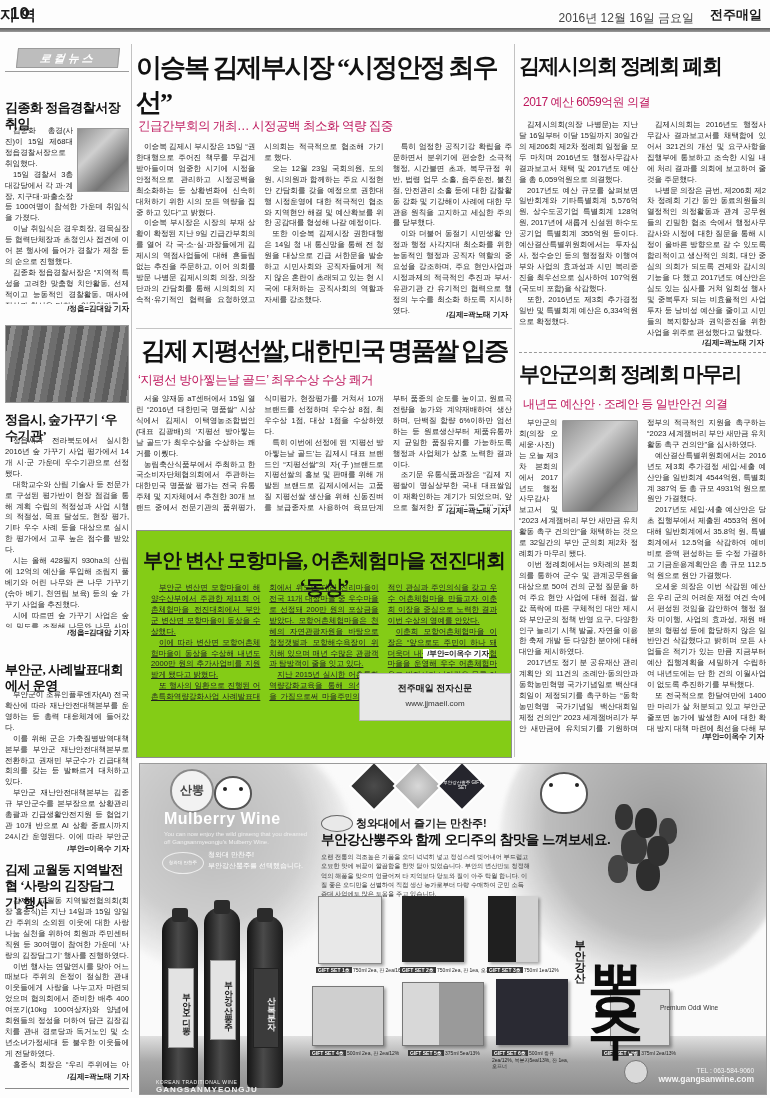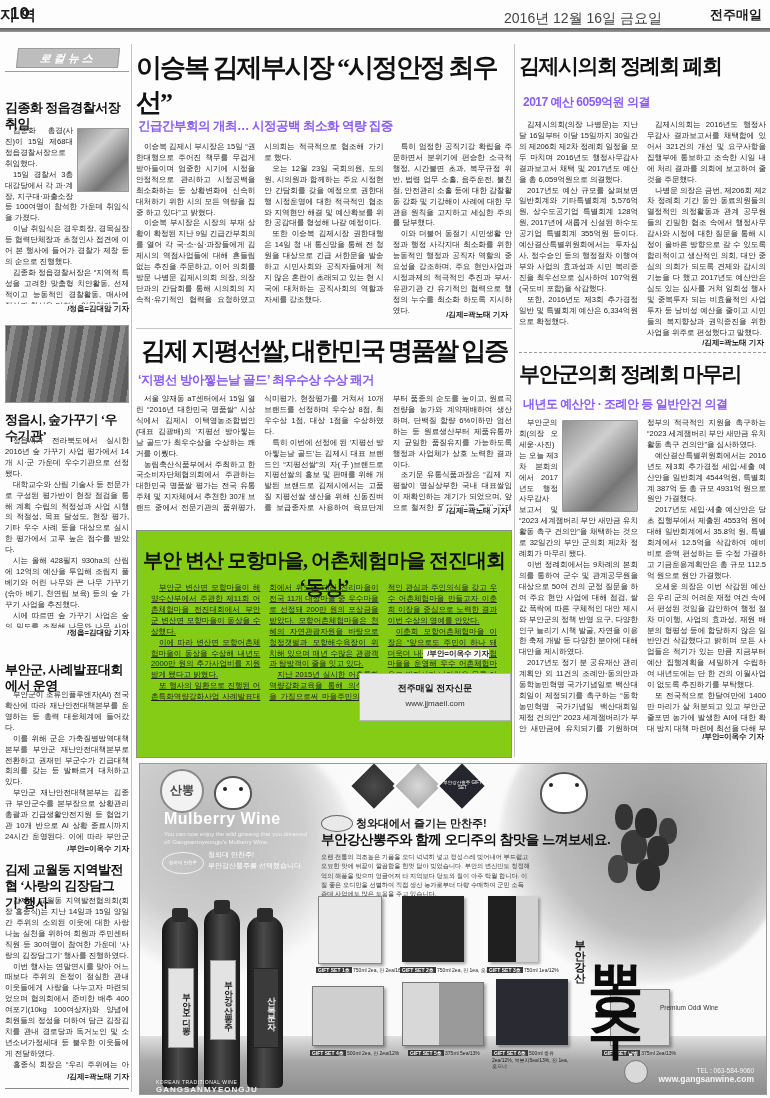--- a/index.html
+++ b/index.html
@@ -2,36 +2,36 @@
 <html><head>
 <meta charset="utf-8">
 <style>
   html,body{margin:0;padding:0;background:#e8e8e8;}
   #page{position:relative;width:770px;height:1098px;background:#fdfdfd;margin:0 auto;overflow:hidden;
         font-family:"Liberation Sans",sans-serif;color:#1b1b1b;}
   
   #hdr{position:absolute;left:0;top:0;width:770px;height:28px;}
   .hdr-page{position:absolute;left:10px;top:4px;font-size:17px;font-weight:bold;}
   .hdr-section{position:absolute;left:0;right:0;top:6px;font-size:15px;font-weight:bold;letter-spacing:6px;}
-  .hdr-date{position:absolute;right:108px;top:10px;font-size:14px;color:#444;}
+  .hdr-date{position:absolute;right:76px;top:10px;font-size:12px;color:#444;}
   .hdr-paper{position:absolute;right:8px;top:6px;font-size:13px;font-weight:900;}
   #hdr-rule{position:absolute;left:0;top:28px;width:770px;height:4px;background:linear-gradient(#5f5f5f,#9a9a9a);}
   
   .vsep{position:absolute;width:1px;background:#c2c2c2;}
   .hsep{position:absolute;height:1px;background:#c4c4c4;}
   .hsep-dash{position:absolute;height:0;border-top:1px dashed #9a9a9a;}
   
   .atitle{font-weight:900;font-family:"Liberation Serif",serif;letter-spacing:-0.5px;color:#111;}
   .abody{font-size:7.6px;line-height:1.44;text-align:justify;color:#222;overflow:hidden;}
   .abody p{margin:0;text-indent:8px;}
   .cols3{column-count:3;column-gap:9px;}
   .cols2{column-count:2;column-gap:9px;}
   .byline{position:absolute;font-size:7.6px;font-weight:bold;background:#fdfdfd;padding-left:4px;}
   .photo{background:linear-gradient(135deg,#8f8f8f 0%,#cfcfcf 35%,#767676 70%,#b8b8b8 100%);box-shadow:inset 0 0 0 1px #999;}
-  .subhead{font-weight:700;font-size:12.5px;color:#8b5cf6;letter-spacing:-0.5px;}
+  .subhead{font-weight:400;font-size:12.5px;color:#be185d;letter-spacing:-0.5px;}
   
   #leftcol{position:absolute;left:5px;top:44px;width:124px;height:1052px;}
   #local-logo{position:absolute;left:12px;top:4px;width:100px;height:18px;background:#bdbdbd;color:#fff;
       font-weight:900;font-style:italic;font-size:11px;text-align:center;line-height:18px;letter-spacing:3px;
       border:1px solid #9b9b9b;transform:skewX(-6deg);}
   #local-rule{position:absolute;left:0;top:27px;width:124px;height:1px;background:#9c9c9c;}
   .ltitle{position:absolute;font-size:13px;line-height:1.25;}
   
   #maincol{position:absolute;left:136px;top:44px;width:376px;height:716px;}
   .xl-title{font-size:26px;letter-spacing:-2px;}
@@ -44,21 +44,21 @@
   #rightcol{position:absolute;left:519px;top:44px;width:247px;height:716px;}
   .r-title{font-size:21px;letter-spacing:-1.5px;}
   
   #ad{position:absolute;left:139px;top:763px;width:626px;height:330px;border:1px solid #9a9a9a;background:#fafafa;overflow:hidden;}
   .blob-l{position:absolute;left:-45px;top:-35px;width:260px;height:250px;border-radius:50%;
       background:radial-gradient(circle at 45% 40%,#b9b9b9 0%,#cecece 45%,rgba(250,250,250,0) 72%);filter:blur(3px);}
   .blob-r{position:absolute;left:360px;top:-70px;width:290px;height:290px;border-radius:50%;
       background:radial-gradient(circle at 55% 45%,#9d9d9d 0%,#bdbdbd 50%,rgba(250,250,250,0) 75%);filter:blur(2px);}
   .grass{position:absolute;left:0;bottom:0;width:626px;height:58px;
       background:linear-gradient(#e0e0e0,#a7a7a7 45%,#8d8d8d);}
-  .ad-logo{position:absolute;left:20px;top:5px;width:40px;height:40px;border-radius:50%;background:#f2f2f2;
+  .ad-logo{position:absolute;left:30px;top:5px;width:40px;height:40px;border-radius:50%;background:#f2f2f2;
       border:2px solid #8a8a8a;text-align:center;font-weight:900;font-size:12px;line-height:38px;color:#444;}
   .mascot{position:absolute;width:34px;height:30px;background:#fff;border:2px solid #555;border-radius:50% 50% 46% 46%;}
   .mascot:before{content:"";position:absolute;left:7px;top:9px;width:4px;height:4px;background:#222;border-radius:50%;}
   .mascot:after{content:"";position:absolute;right:7px;top:9px;width:4px;height:4px;background:#222;border-radius:50%;}
   .berries{position:absolute;left:475px;top:40px;width:18px;height:26px;background:#343434;border-radius:45%;
       box-shadow:22px 6px 0 2px #2c2c2c, 10px 30px 0 4px #3a3a3a, 34px 34px 0 2px #303030, -6px 52px 0 1px #444,
                  24px 58px 0 3px #2e2e2e, 44px 14px 0 0 #3d3d3d;}
   .mw-title{position:absolute;left:24px;top:46px;font-size:16px;font-weight:bold;color:#fff;letter-spacing:0.5px;}
   .mw-tag{position:absolute;left:24px;top:66px;width:150px;font-size:6px;color:#f0f0f0;line-height:1.35;}
   .badge-oval{position:absolute;left:22px;top:88px;width:40px;height:20px;border:1px solid #eee;border-radius:50%;

